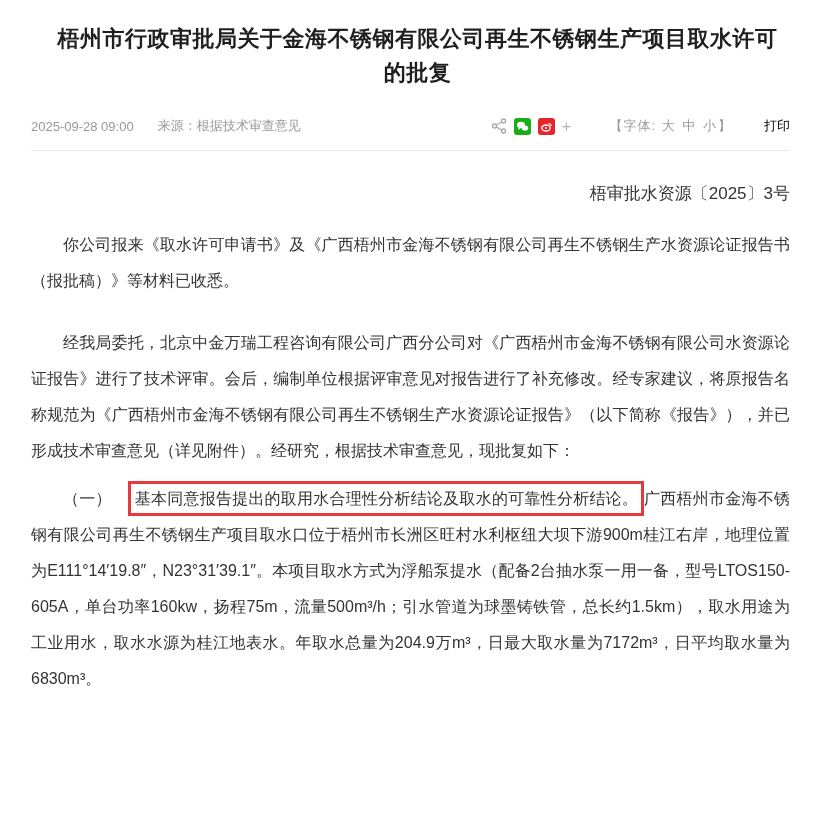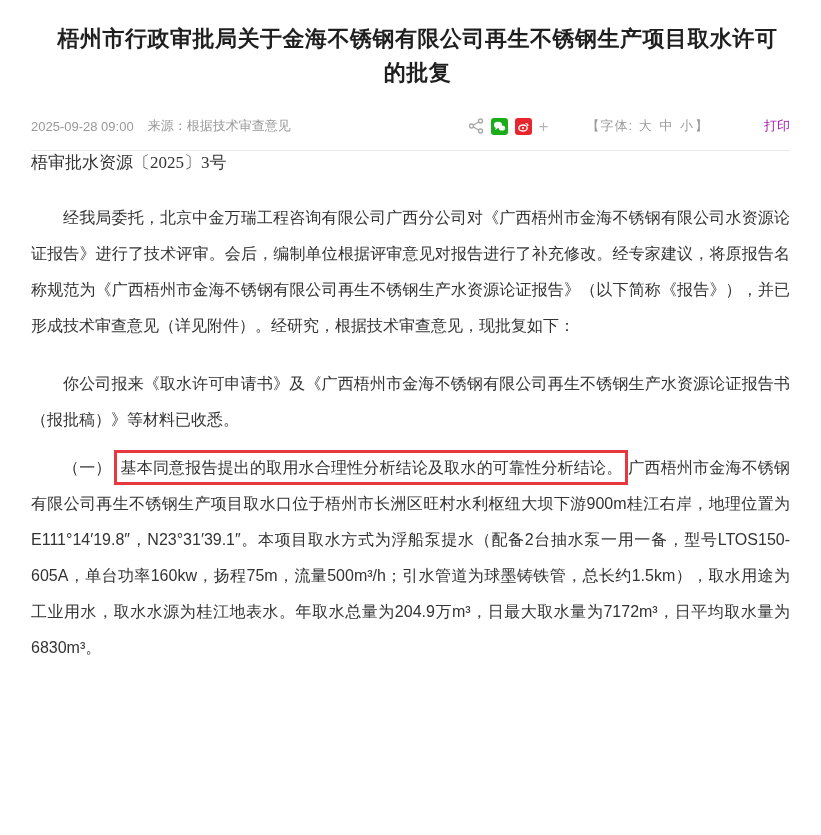--- a/index.html
+++ b/index.html
@@ -26,39 +26,40 @@
   }
   .meta-row {
     margin-top: 27px;
     padding-bottom: 15px;
     border-bottom: 1px solid #e9e9e9;
     display: flex;
     align-items: center;
     font-size: 13px;
     color: #999999;
   }
-  .meta-left { display: flex; align-items: center; gap: 14px; white-space: nowrap; }
+  .meta-left { display: flex; align-items: center; gap: 24px; white-space: nowrap; }
   .meta-right { margin-left: auto; display: flex; align-items: center; }
   .share-group { display: flex; align-items: center; gap: 7px; margin-right: 38px; }
   .icon-btn { display: inline-flex; align-items: center; justify-content: center; cursor: pointer; }
   .sq-icon {
     width: 17px; height: 17px; border-radius: 3px;
     display: inline-flex; align-items: center; justify-content: center;
   }
   .wechat-bg { background: #1aad19; }
   .weibo-bg  { background: #e6252d; }
   .plus-glyph { color: #b5b5b5; font-size: 17px; line-height: 17px; font-weight: 400; }
   .font-ctrl { color: #9a9a9a; letter-spacing: 1px; white-space: nowrap; text-align: right; }
   .font-size-opt { cursor: pointer; color: #9a9a9a; margin: 0 1px; }
-  .print-btn { margin-left: 55px; color: #a21caf; cursor: pointer; white-space: nowrap; }
+  .print-btn { margin-left: 32px; color: #000000; cursor: pointer; white-space: nowrap; }
 
   
   .doc-number {
-    text-align: left;
-    font-family: Liberation Serif, serif;
+    margin-top: 31px;
+    text-align: right;
+    font-family: Liberation Sans, sans-serif;
     font-size: 17px;
     color: #333333;
   }
   .addressee {
     margin-top: 44px;
     font-size: 16px;
     line-height: 28px;
   }
   .para {
     font-size: 16px;
@@ -74,21 +75,21 @@
     font-size: 16px;
     line-height: 30px;
     font-weight: bold;
     text-indent: 2em;
     color: #333333;
   }
   .para.p3 { margin-top: 12px; }
   .red-box {
     border: 3px solid #e6383f;
     padding: 6px 3px 6px 4px;
-    margin-left: 2px;
+    margin-left: 16px;
   }
 </style>
 </head>
 <body>
 
 <div class="page">
 
   <h1 class="article-title">梧州市行政审批局关于金海不锈钢有限公司再生不锈钢生产项目取水许可的批复</h1>
 
   <div class="meta-row">
@@ -124,20 +125,20 @@
         <span class="icon-btn plus-glyph">+</span>
       </div>
       <span class="font-ctrl"><span>【字体:</span> <span class="font-size-opt">大</span> <span class="font-size-opt">中</span> <span class="font-size-opt">小</span><span>】</span></span>
       <span class="print-btn">打印</span>
     </div>
   </div>
 
   <div class="doc-number">梧审批水资源〔2025〕3号</div>
 
 
+  <p class="para p1">你公司报来《取水许可申请书》及《广西梧州市金海不锈钢有限公司再生不锈钢生产水资源论证报告书（报批稿）》等材料已收悉。</p>
+
   <p class="para p2">经我局委托，北京中金万瑞工程咨询有限公司广西分公司对《广西梧州市金海不锈钢有限公司水资源论证报告》进行了技术评审。会后，编制单位根据评审意见对报告进行了补充修改。经专家建议，将原报告名称规范为《广西梧州市金海不锈钢有限公司再生不锈钢生产水资源论证报告》（以下简称《报告》），并已形成技术审查意见（详见附件）。经研究，根据技术审查意见，现批复如下：</p>
-
-  <p class="para p1">你公司报来《取水许可申请书》及《广西梧州市金海不锈钢有限公司再生不锈钢生产水资源论证报告书（报批稿）》等材料已收悉。</p>
 
 
   <p class="para p3"><span>（一）</span><span class="red-box">基本同意报告提出的取用水合理性分析结论及取水的可靠性分析结论。</span><span>广西梧州市金海不锈钢有限公司再生不锈钢生产项目取水口位于梧州市长洲区旺村水利枢纽大坝下游900m桂江右岸，地理位置为E111°14′19.8″，N23°31′39.1″。本项目取水方式为浮船泵提水（配备2台抽水泵一用一备，型号LTOS150-605A，单台功率160kw，扬程75m，流量500m³/h；引水管道为球墨铸铁管，总长约1.5km），取水用途为工业用水，取水水源为桂江地表水。年取水总量为204.9万m³，日最大取水量为7172m³，日平均取水量为6830m³。</span></p>
 
 </div>
 
 </body></html>

